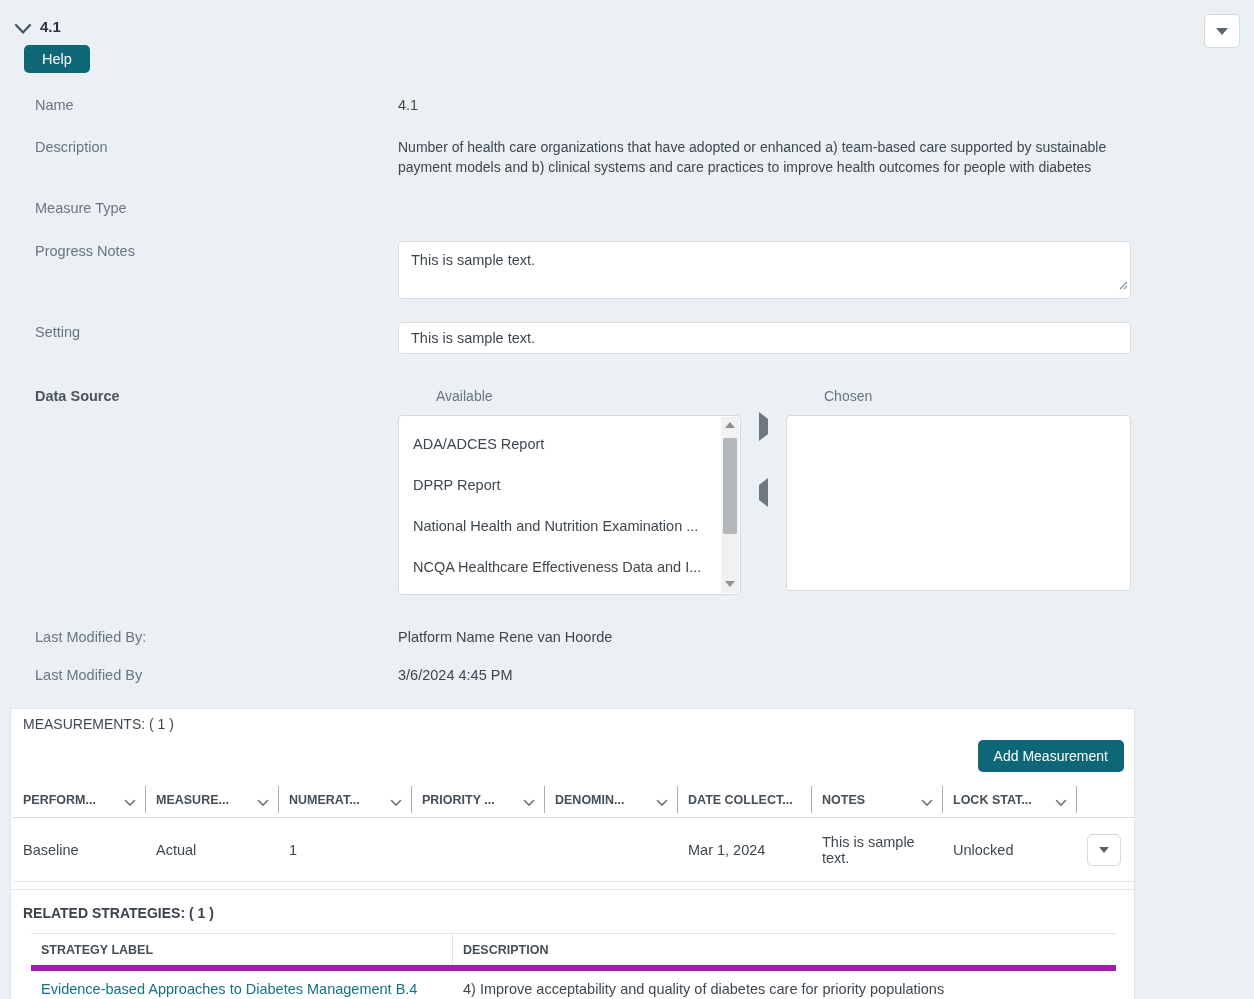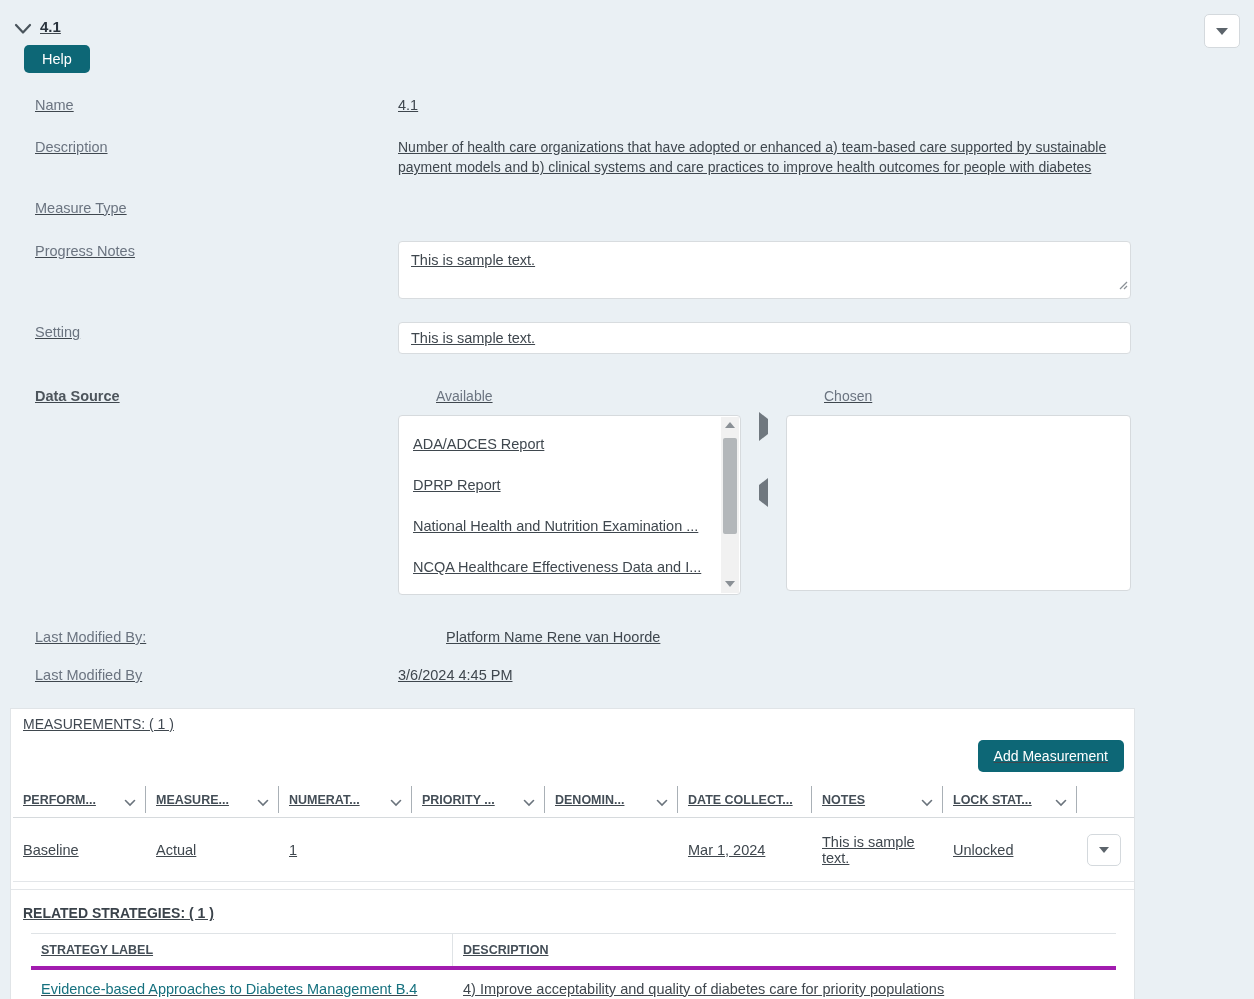--- a/index.html
+++ b/index.html
@@ -1,18 +1,18 @@
 <!DOCTYPE html>
 <html><head>
 <meta charset="utf-8">
 <style>
   html,body{margin:0;padding:0;}
   body{width:1254px;height:999px;overflow:hidden;background:#eaf0f4;
        font-family:"Liberation Sans", sans-serif;color:#3f474e;}
-  .page{position:relative;width:1254px;height:937px;text-decoration:underline;}
+  .page{position:relative;width:1254px;height:937px;}
 
   
   .hdr{display:flex;align-items:center;padding:18px 0 0 14px;}
   .hdr .chev{width:18px;height:12px;margin-right:8px;}
   .hdr-title{font-size:15px;font-weight:bold;color:#2a333d;}
   .page-caret-btn{position:absolute;top:14px;right:14px;width:34px;height:32px;
       background:#fff;border:1px solid #d4d9dd;border-radius:5px;cursor:pointer;
       display:flex;align-items:center;justify-content:center;}
   .caret-down{width:0;height:0;border-left:6px solid transparent;border-right:6px solid transparent;
       border-top:7px solid #5c646b;}
@@ -28,21 +28,21 @@
   .flabel.bold{font-weight:bold;color:#4d555c;}
   .fvalue{flex:1;font-size:14.5px;color:#3f474e;line-height:1.45;}
 
   .r-name{margin-top:8px;}
   .r-desc{margin-top:21px;}
   .r-desc .fvalue{font-size:14px;}
   .r-mtype{margin-top:20px;}
   .r-pnotes{margin-top:25px;}
   .r-setting{margin-top:23px;}
   .r-dsource{margin-top:32px;}
-  .r-lmb1{margin-top:32px;gap:48px;}
+  .r-lmb1{margin-top:32px;}
   .r-lmb2{margin-top:17px;}
 
   .ta-wrap{position:relative;width:100%;}
   textarea.pnotes{display:block;width:100%;height:58px;box-sizing:border-box;resize:none;
       border:1px solid #d8dcdf;border-radius:4px;background:#fff;padding:10px 12px;
       font-family:"Liberation Sans", sans-serif;font-size:14.5px;color:#3f474e;outline:none;}
   .grip{position:absolute;right:3px;bottom:3px;}
   input.setting{display:block;width:100%;height:32px;box-sizing:border-box;
       border:1px solid #d8dcdf;border-radius:4px;background:#fff;padding:0 12px;
       font-family:"Liberation Sans", sans-serif;font-size:14.5px;color:#3f474e;outline:none;}
@@ -97,21 +97,21 @@
       color:#3f474e;border-bottom:1px solid #e3e6e9;vertical-align:middle;}
   .row-caret-btn{width:32px;height:30px;background:#fff;border:1px solid #d4d9dd;
       border-radius:5px;cursor:pointer;display:flex;align-items:center;justify-content:center;}
   .row-caret-btn .caret-down{border-left-width:5px;border-right-width:5px;border-top-width:6px;}
 
   .strat-sect{margin-top:7px;border-top:1px solid #e3e6e9;}
   .strat-title{padding:15px 0 12px 12px;font-size:14px;font-weight:bold;color:#3a424a;}
   table.stable{border-collapse:collapse;margin:0 20px;width:1085px;table-layout:fixed;}
   table.stable th{height:34px;box-sizing:border-box;padding:0 10px;text-align:left;
       font-size:12.5px;font-weight:bold;color:#444e57;border-top:1px solid #dfe3e6;
-      border-bottom:4px solid #a21caf;position:relative;}
+      border-bottom:6px solid #a21caf;position:relative;}
   table.stable th:first-child::after{content:"";position:absolute;right:0;top:0;bottom:0;
       width:1px;background:#dfe3e6;}
   table.stable td{height:40px;box-sizing:border-box;padding:0 10px;font-size:14.5px;
       color:#3f474e;border-bottom:1px solid #dfe3e6;vertical-align:middle;}
   a.strat-link{color:#16717f;text-decoration:none;cursor:pointer;}
 </style>
 </head>
 <body>
 
 <div class="page">

